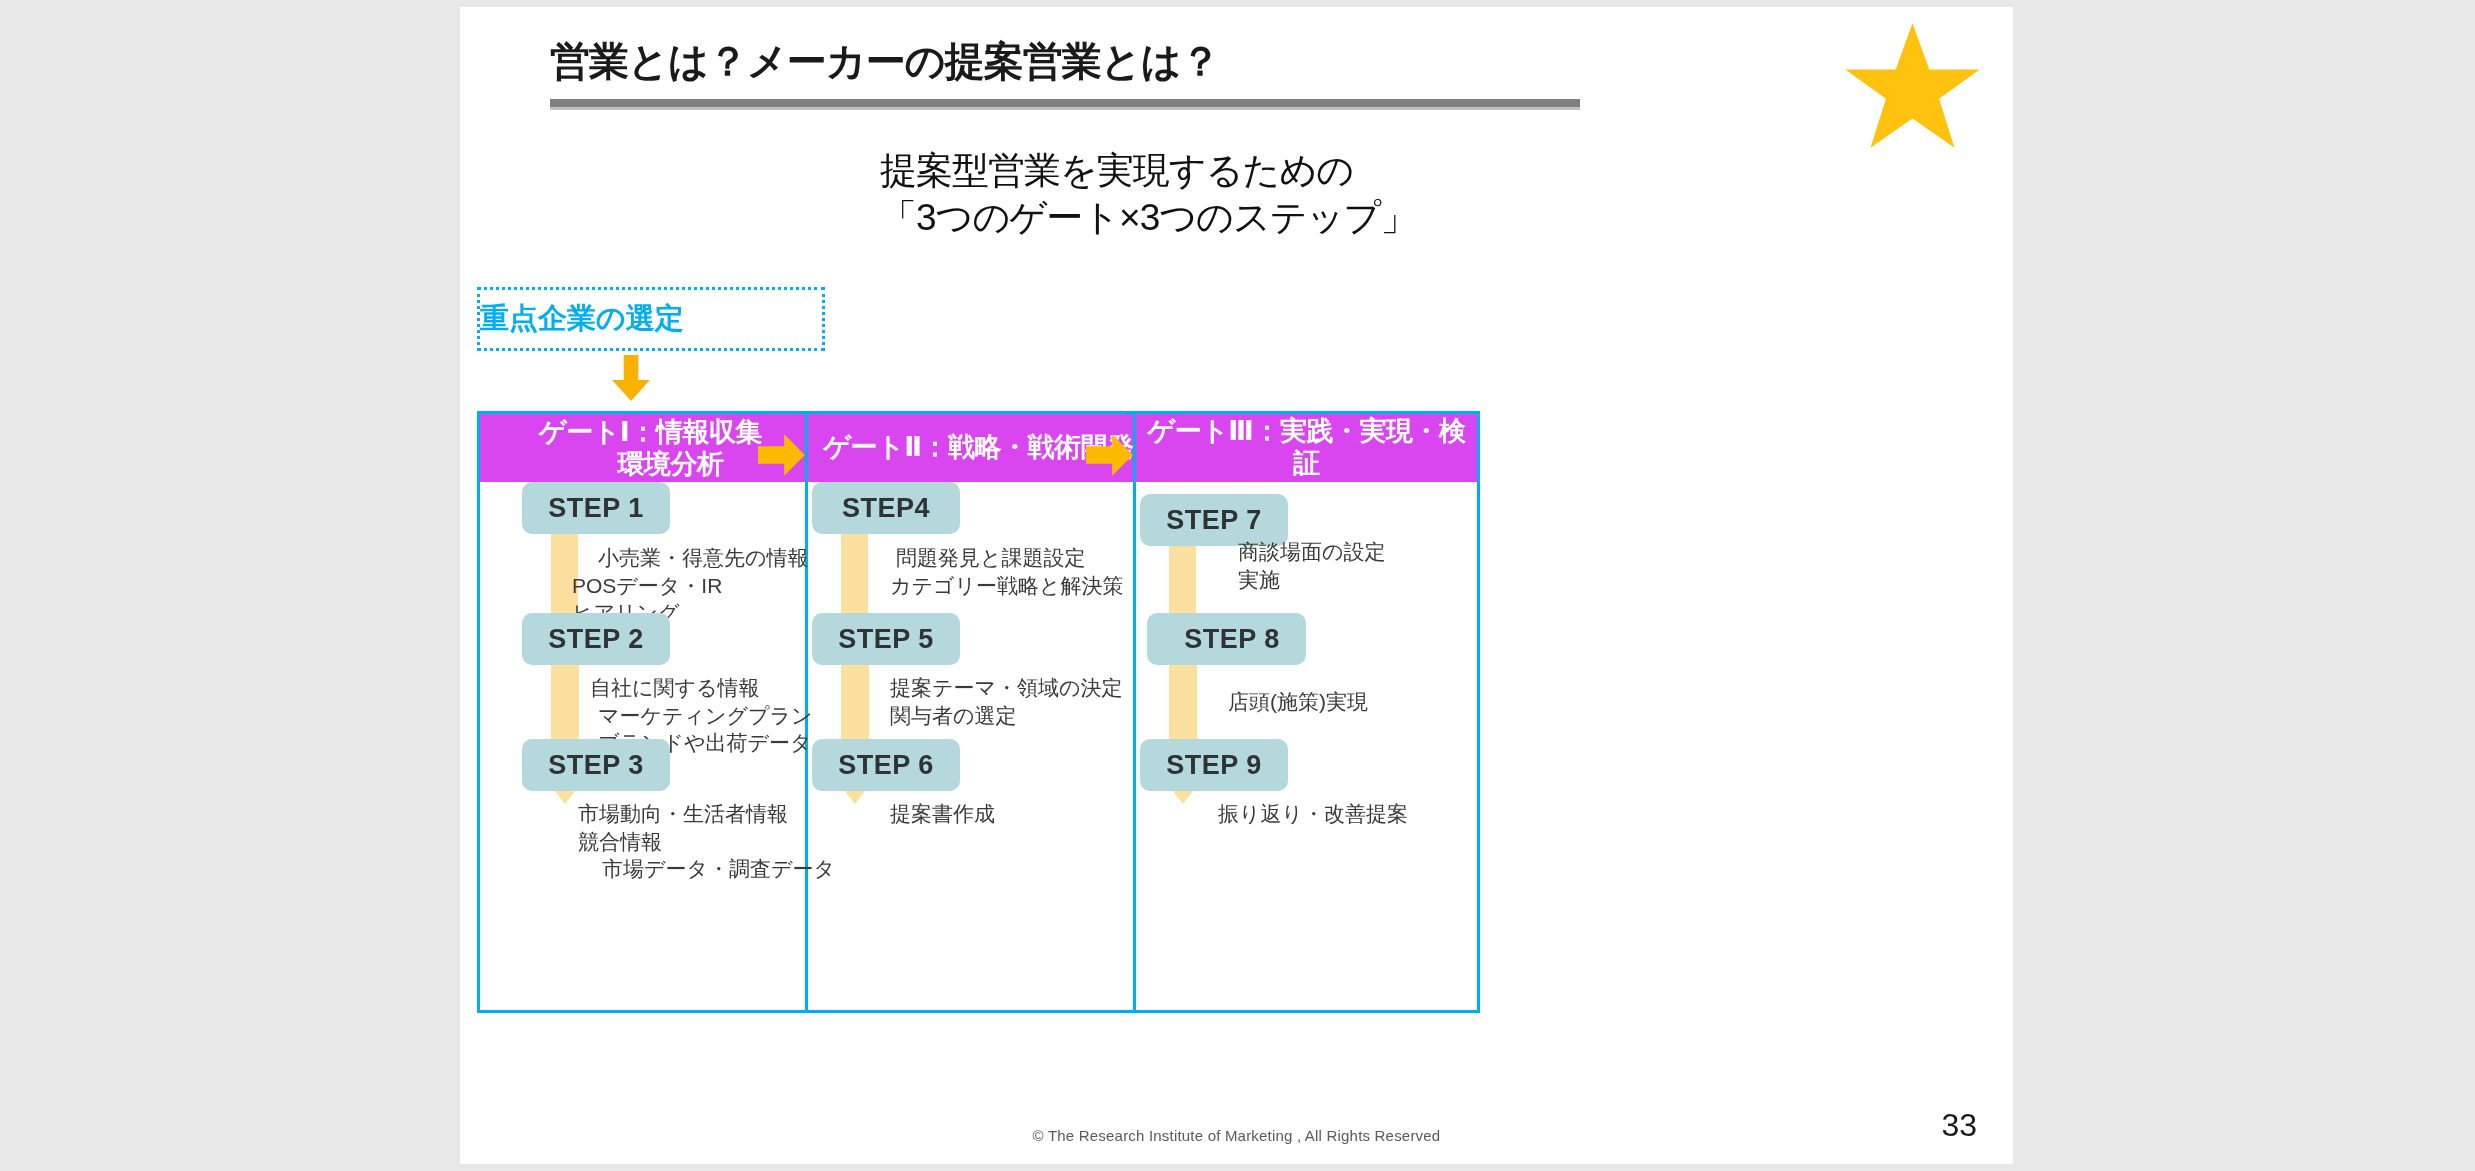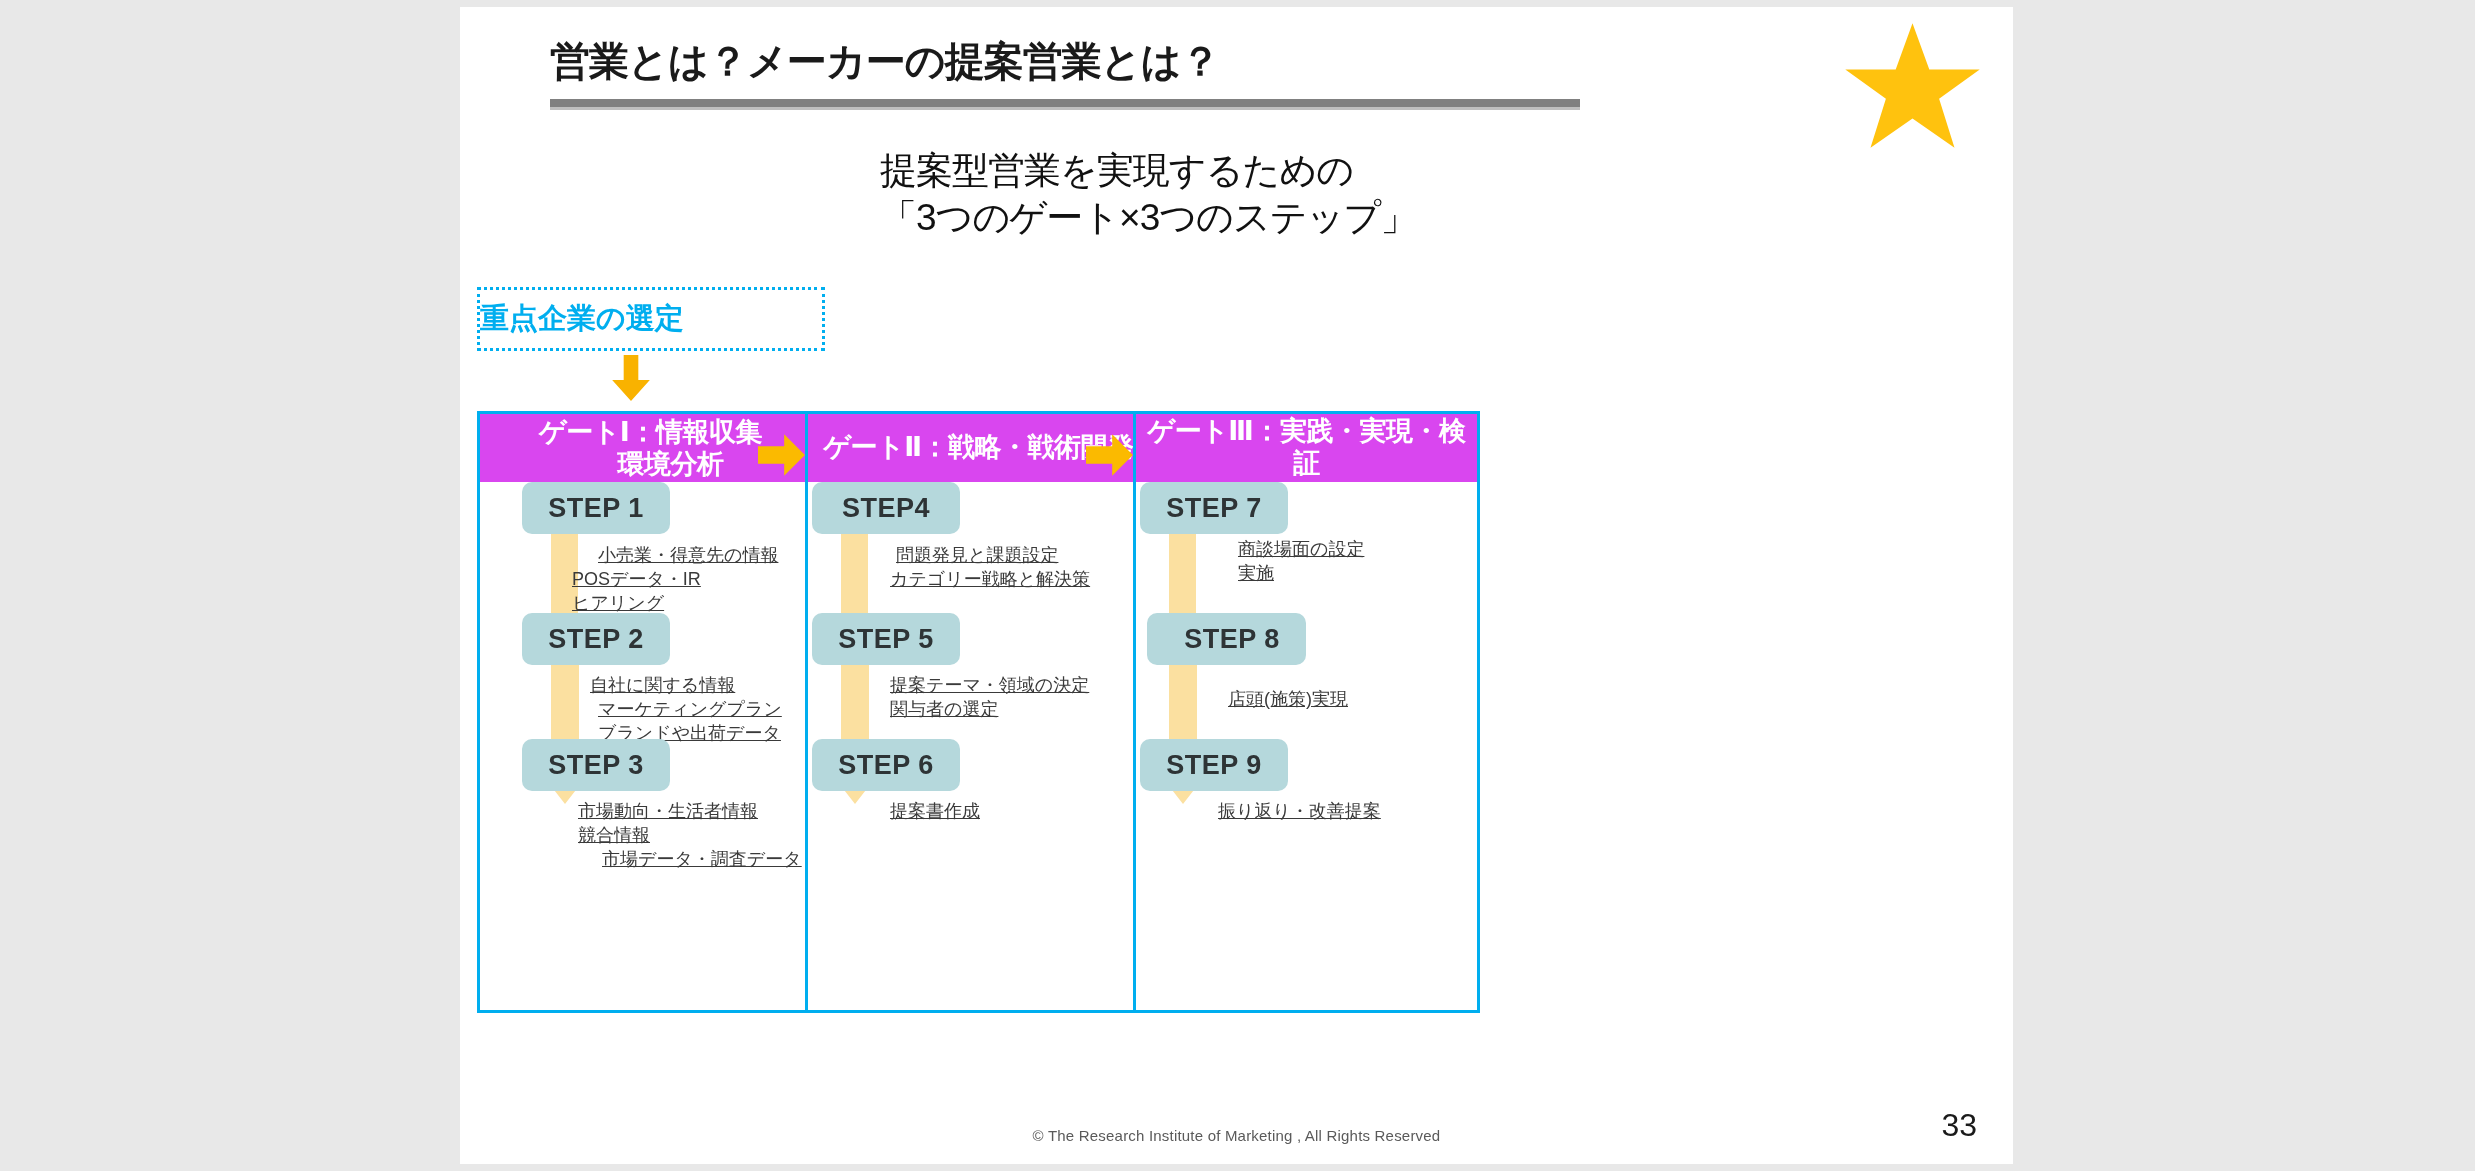--- a/index.html
+++ b/index.html
@@ -159,26 +159,25 @@
     align-items: center;
     justify-content: center;
     font-size: 27px;
     font-weight: bold;
     color: #2e3436;
     letter-spacing: 0.5px;
     z-index: 3;
   }
   .step-desc {
     position: absolute;
-    font-size: 18px;
+    font-size: 21px;
     color: #3a3a3a;
     line-height: 1.32;
     white-space: nowrap;
     z-index: 3;
-    text-decoration: underline;
   }
   .flow-arrow {
     position: absolute;
     z-index: 1;
   }
   .flow-bar {
     position: absolute;
     background: #FBE0A0;
     width: 27px;
     z-index: 1;
@@ -304,21 +303,21 @@
     <div class="gate-header">
       <span>ゲートⅢ：実践・実現・検証</span>
       <span class="line2"></span>
     </div>
     <div class="gate-body">
       <div class="flow-bar" style="left:33px; top:52px; height:130px;"></div>
       <svg class="flow-arrow" style="left:19px; top:182px; width:56px; height:140px;" viewBox="0 0 56 140">
         <polygon points="14,0 42,0 42,104 56,104 28,140 0,104 14,104" fill="#FBE0A0"></polygon>
       </svg>
 
-      <div class="step-badge" style="left:4px; top:0px;">STEP 7</div>
+      <div class="step-badge" style="left:4px; top:12px;">STEP 7</div>
       <div class="step-desc" style="left:82px; top:56px;margin-left:20px;">
         <div>商談場面の設定</div>
         <div>実施</div>
       </div>
 
       <div class="step-badge" style="left:11px; top:131px;padding-left:11px;">STEP 8</div>
       <div class="step-desc" style="left:92px; top:206px;">
         <div>店頭(施策)実現</div>
       </div>
 

